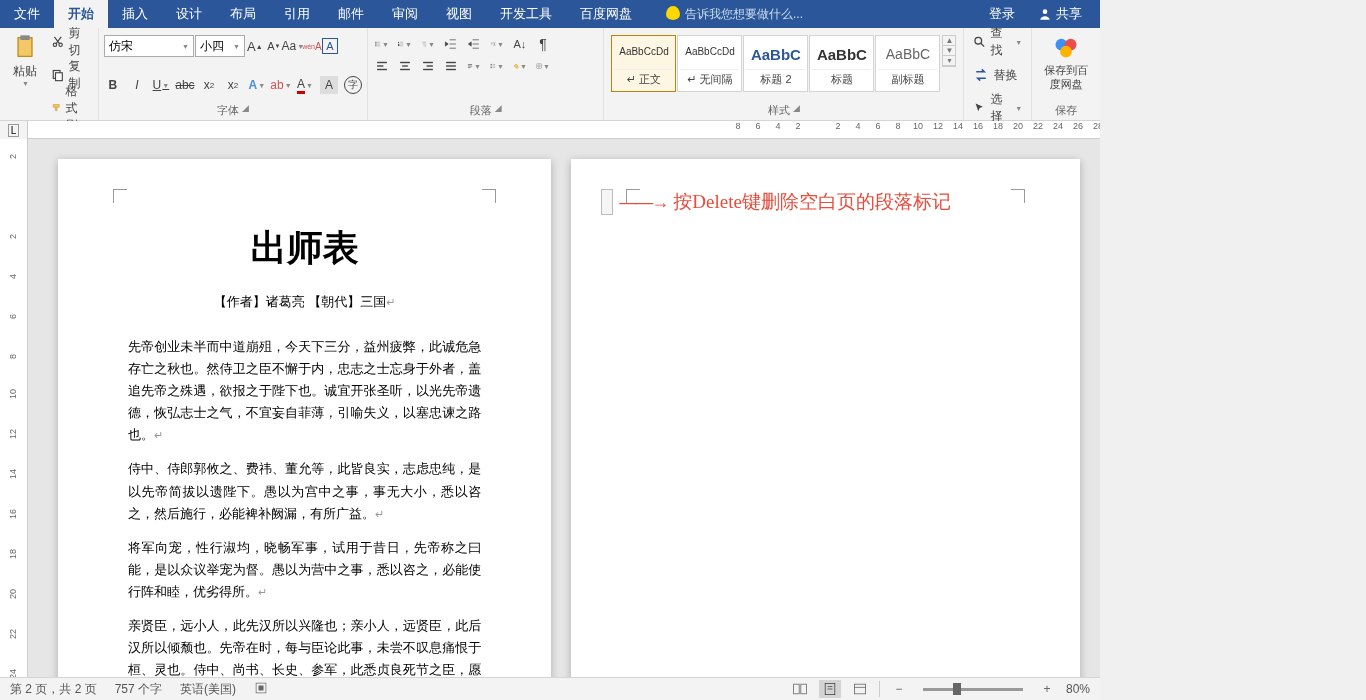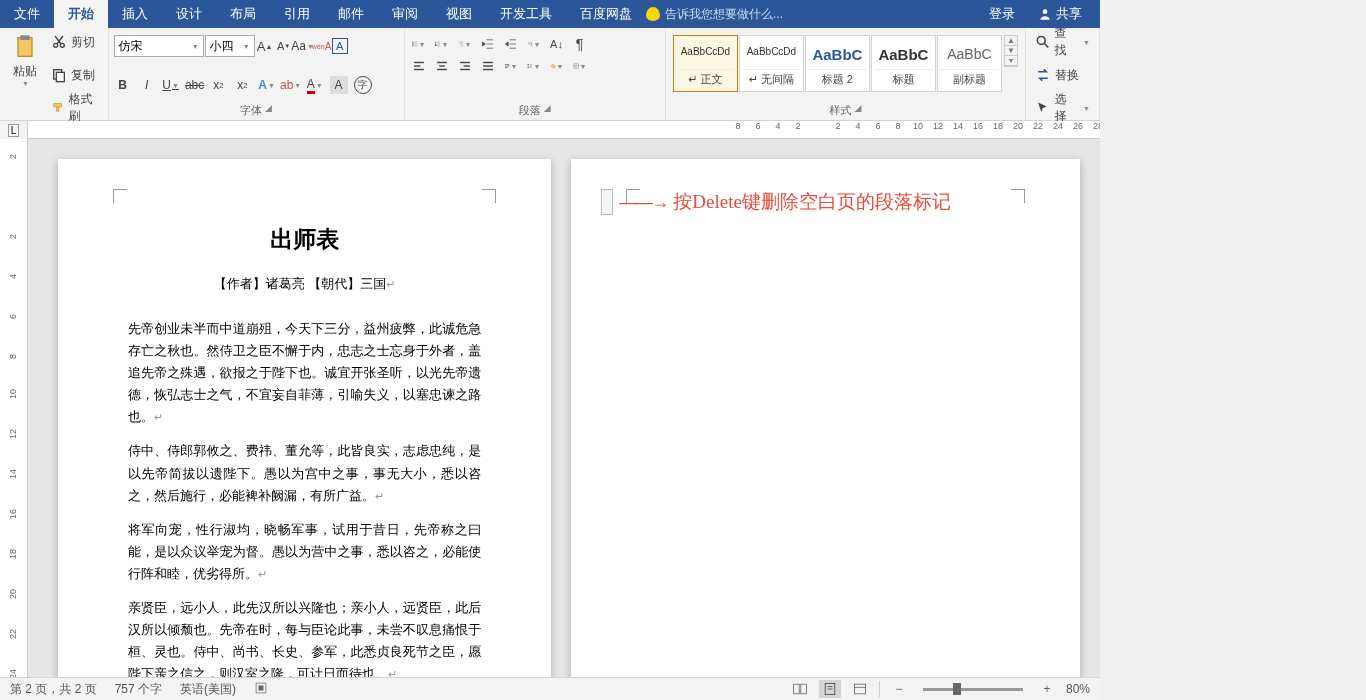--- a/index.html
+++ b/index.html
@@ -2,21 +2,21 @@
 <html><head>
 <meta charset="utf-8">
 <style>
 *{margin:0;padding:0;box-sizing:border-box;font-family:"Microsoft YaHei",Arial,sans-serif}
 body{background:#f0f0f0;font-size:12px;overflow:hidden;user-select:none}
 .app{width:1100px;height:700px;background:#d946ef;display:flex;flex-direction:column}
 .titlebar{height:28px;background:#2b579a;display:flex;align-items:center;color:#fff}
 .tab{padding:0 14px;height:28px;display:flex;align-items:center;cursor:pointer;font-size:13px}
 .tab.file{background:#2b579a}
 .tab.active{background:#f3f3f3;color:#2b579a;font-weight:600}
-.tellme{color:#cde;font-size:12px;display:flex;align-items:center;gap:5px}
+.tellme{margin-left:20px;color:#cde;font-size:12px;display:flex;gap:5px}
 .bulb{width:14px;height:14px;background:#ffd700;border-radius:50% 50% 50% 50% / 60% 60% 40% 40%}
 .right-ctrl{margin-left:auto;display:flex;align-items:center;color:#fff;font-size:13px;padding-right:10px}
 .share-btn{margin-left:15px;padding:2px 8px;display:flex;align-items:center;gap:4px}
 .ribbon{height:93px;background:#f3f3f3;display:flex;border-bottom:1px solid #d4d4d4}
 .rgrp{border-right:1px solid #e1e1e1;display:flex;flex-direction:column;padding:3px 5px 0}
 .rgrp-body{flex:1;display:flex;align-items:flex-start;gap:2px}
 .rgrp-label{text-align:center;font-size:11px;color:#666;padding:2px 0;display:flex;justify-content:center;align-items:flex-start;gap:3px}
 .rgrp-label .dlg{font-size:9px;color:#888;cursor:pointer}
 .bigbtn{display:flex;flex-direction:column;align-items:center;padding:2px 6px;cursor:pointer;font-size:12px;color:#444}
 .bigbtn .ic{width:28px;height:28px;margin-bottom:2px}
@@ -41,21 +41,21 @@
 .rt{width:20px;text-align:center;border-right:0}
 .workspace{flex:1;display:flex;background:#e6e6e6;overflow:hidden}
 .vruler{width:28px;background:#fff;border-right:1px solid #ccc;position:relative;font-size:9px;color:#666}
 .vruler div{position:absolute;left:8px;transform:rotate(-90deg);transform-origin:0 0}
 .docs{flex:1;display:flex;gap:20px;padding:20px 20px 0 30px;overflow:hidden}
 .page{background:#fff;box-shadow:0 2px 8px rgba(0,0,0,.25);width:600px;height:680px;padding:50px 70px;position:relative}
 .page2{width:620px}
 .corner-mk{position:absolute;width:14px;height:14px}
 .corner-mk.tl{top:30px;left:55px;border-left:1px solid #999;border-top:1px solid #999}
 .corner-mk.tr{top:30px;right:55px;border-right:1px solid #999;border-top:1px solid #999}
-.doc-title{text-align:center;font-size:23px;font-family:SimSun,serif;margin:15px 0 20px;font-weight:600}
+.doc-title{text-align:center;font-size:36px;font-family:SimSun,serif;margin:15px 0 20px;font-weight:600}
 .doc-sub{text-align:center;font-size:13px;font-family:SimSun,serif;margin-bottom:25px}
 .doc-para{font-size:13px;font-family:SimSun,serif;line-height:1.7;text-align:justify;margin-bottom:12px;position:relative}
 .pmark{color:#999;font-size:11px}
 .annotation{position:absolute;top:30px;left:30px;display:flex;align-items:center;gap:6px}
 .annot-box{width:12px;height:26px;border:1px solid #bbb;background:#f5f5f5}
 .arrow{color:#e74c3c;font-size:18px;letter-spacing:-2px}
 .annot-text{color:#e74c3c;font-size:19px;font-family:SimSun,serif}
 .statusbar{height:23px;background:#f3f3f3;border-top:1px solid #d4d4d4;display:flex;align-items:center;font-size:12px;color:#555;padding:0 10px}
 .statusbar .sp{margin-right:18px}
 .sb-right{margin-left:auto;display:flex;align-items:center;gap:8px}
@@ -364,20 +364,33 @@
             <span class="ic"><svg viewBox="0 0 20 20" fill="#444">
                 <path d="M4 3l4 12 2-5 5-2z"></path>
               </svg></span>
             <span>选择</span>
             <span class="dd">▼</span>
           </div>
       </div>
       <div class="rgrp-label">编辑</div>
     </div>
 
+    <div class="rgrp" style="width:75px;border-right:none">
+      <div class="rgrp-body" style="justify-content:center">
+        <div class="bigbtn">
+          <span class="ic"><svg viewBox="0 0 24 24">
+                <circle cx="8" cy="10" r="5" fill="#3d8ff5"></circle>
+                <circle cx="16" cy="10" r="5" fill="#e94e4e"></circle>
+                <circle cx="12" cy="16" r="5" fill="#ffb300"></circle>
+              </svg></span>
+          <span style="font-size:11px;text-align:center;line-height:1.3">保存到百度网盘</span>
+        </div>
+      </div>
+      <div class="rgrp-label">保存</div>
+    </div>
   </div>
 
   <div class="ruler-area">
     <div class="corner">
         <span style="font-size:10px;border:1px solid #999;padding:0 2px">L</span>
       </div>
     <div class="hruler-wrap">
       <div class="hruler" id="hruler" style="left:700px">
           <span class="rt">8</span>
           <span class="rt">6</span>

